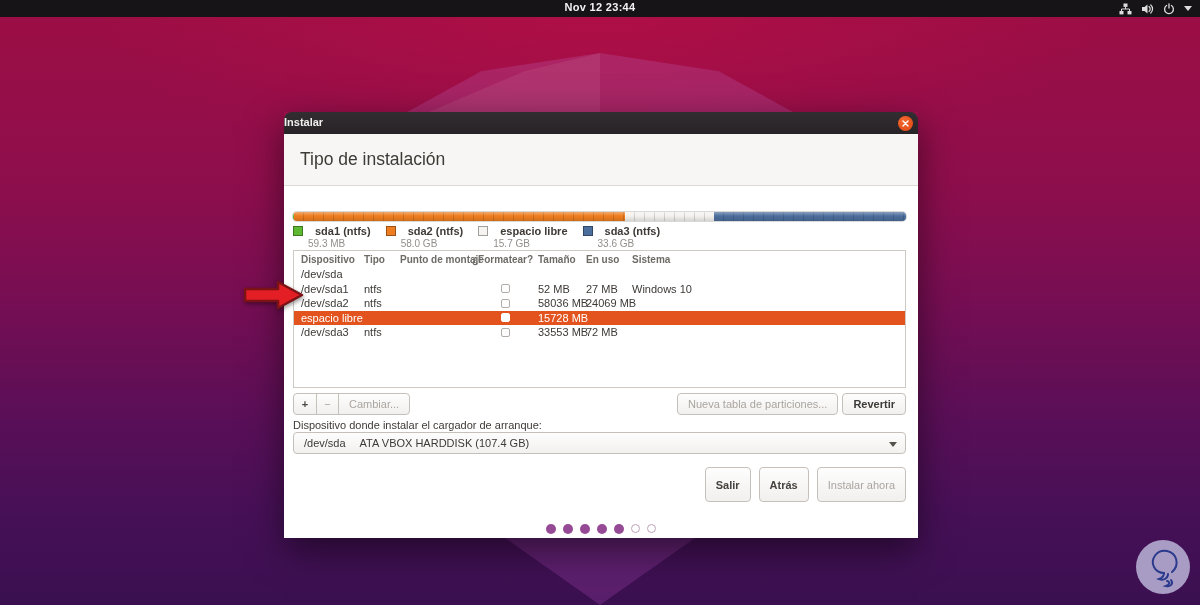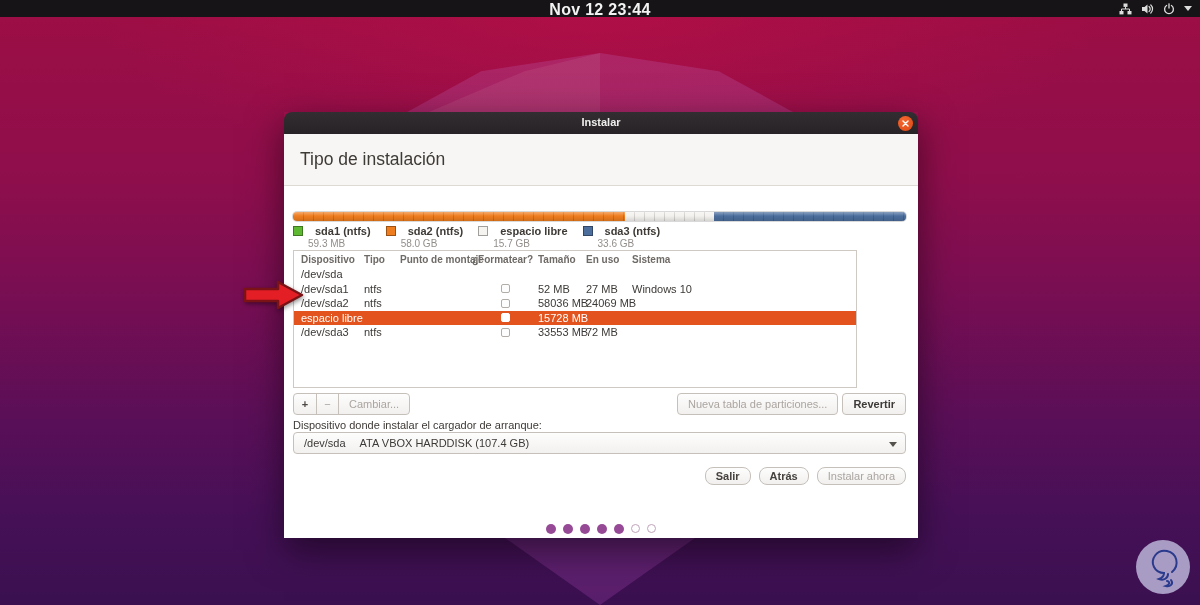--- a/index.html
+++ b/index.html
@@ -8,21 +8,21 @@
     position:relative; width:1200px; height:605px; overflow:hidden;
     font-family:"Liberation Sans", sans-serif;
   }
   
   .topbar {
     position:absolute; top:0; left:0; width:1200px; height:17px;
     background:#161417; color:#eee; z-index:30;
   }
   .topbar .clock {
     position:absolute; left:0; right:0; top:1px; text-align:center;
-    font-size:16px; font-weight:bold; color:#f2f2f2; letter-spacing:.3px;
+    font-size:11px; font-weight:bold; color:#f2f2f2; letter-spacing:.3px;
   }
   .tray { position:absolute; right:8px; top:0; height:17px; display:flex; align-items:center; gap:9px; }
   .tray svg { display:block; }
   .chev { width:0; height:0; border-left:4px solid transparent; border-right:4px solid transparent; border-top:5px solid #ddd; }
   
   .wallpaper {
     position:absolute; top:17px; left:0; width:1200px; height:588px;
     background:
       radial-gradient(ellipse 70% 45% at 50% 0%, rgba(190,15,70,.55), rgba(190,15,70,0) 60%),
       linear-gradient(180deg, #9c0e45 0%, #8e0e4c 28%, #770e53 48%, #5a0f57 68%, #471057 84%, #3a1050 100%);
@@ -51,21 +51,21 @@
   
   .window {
     position:absolute; left:284px; top:112px; width:634px; height:426px;
     box-shadow:0 12px 34px rgba(0,0,0,.5); z-index:10;
   }
   .titlebar {
     position:relative; height:22px; background:linear-gradient(#312d31,#272327);
     border-radius:8px 8px 0 0;
   }
   .titlebar .title {
-    position:absolute; left:0; right:0; top:4px; text-align:center;
+    position:absolute; left:0; right:0; top:4px; text-align:left;
     color:#f1efed; font-size:11px; font-weight:bold;
   }
   .close-btn {
     position:absolute; right:5px; top:3.5px; width:15px; height:15px; border-radius:50%;
     background:radial-gradient(circle at 35% 30%, #f4682f, #df4814);
     display:flex; align-items:center; justify-content:center; cursor:pointer;
   }
   .body {
     position:relative; height:404px; background:#ffffff;
   }
@@ -90,21 +90,21 @@
       repeating-linear-gradient(90deg, transparent 0 9px, rgba(0,0,0,.14) 9px 10px);
   }
   
   .legend { position:absolute; left:9px; top:91px; display:flex; }
   .legend .item { margin-right:15px; font-size:11px; }
   .legend .row1 { display:flex; align-items:center; gap:12px; font-weight:bold; color:#3e3a36; }
   .swatch { width:10px; height:10px; border:1px solid rgba(0,0,0,.35); }
   .legend .size { margin-left:15px; margin-top:1px; font-size:10px; color:#928e8a; }
   
   .ptable {
-    position:absolute; left:9px; top:116px; width:564px; height:138px;
+    position:absolute; left:9px; top:116px; width:613px; height:138px;
     background:#fff; border:1px solid #cfc9c3; overflow:hidden;
   }
   .trow {
     display:grid; grid-template-columns:70px 36px 72px 66px 48px 46px auto;
     height:14.5px; align-items:center; font-size:11px; color:#3c3936;
   }
   .trow.hdr { color:#6e6a66; font-size:10px; font-weight:bold; height:16px; }
   .trow > span:first-child { padding-left:7px; white-space:nowrap; }
   .trow > span { white-space:nowrap; }
   .cb-cell { display:flex; justify-content:center; }
@@ -136,21 +136,21 @@
     display:flex; align-items:center; font-size:11px; color:#3c3936; cursor:pointer;
   }
   .dropdown .dev { margin-left:10px; }
   .dropdown .model { margin-left:14px; }
   .dropdown .dd-chev {
     position:absolute; right:8px; top:9px;
     width:0; height:0; border-left:4.5px solid transparent; border-right:4.5px solid transparent; border-top:5px solid #55514d;
   }
   
   .navbtns { position:absolute; right:12px; top:333px; display:flex; gap:8px; }
-  .navbtns .btn { height:18px; font-weight:bold; color:#45423e;border-radius:8px; }
+  .navbtns .btn { height:35px; font-weight:bold; color:#45423e; }
   .navbtns .btn.disabled { color:#aaa5a0; font-weight:normal; }
   
   .dots { position:absolute; left:0; width:100%; top:390px; display:flex; justify-content:center; gap:7px; }
   .dot { width:10px; height:10px; border-radius:50%; background:#964a96; }
   .dot.empty { background:transparent; border:1.5px solid #bfa4bc; width:9px; height:9px; }
   
   .arrow { position:absolute; left:242px; top:279px; z-index:20; filter:drop-shadow(1px 2px 2px rgba(0,0,0,.4)); }
 </style>
 </head>
 <body>

